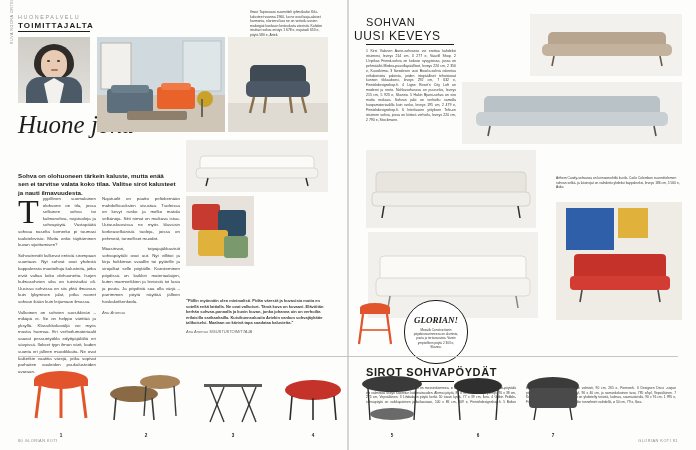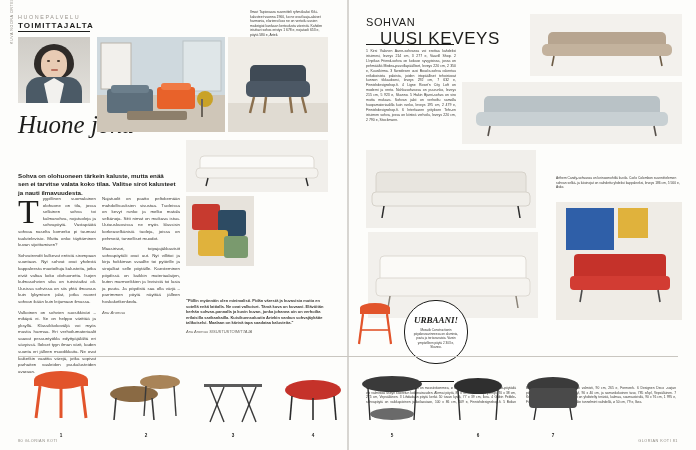--- a/index.html
+++ b/index.html
@@ -40,21 +40,21 @@
 
   .li-3{position:absolute;left:186px;top:196px;width:68px;height:70px;background:#ddd9d2;overflow:hidden;}
   .li-4{position:absolute;left:186px;top:140px;width:142px;height:52px;background:#e9e7e2;overflow:hidden;}
 
   .quote-box{position:absolute;left:186px;top:298px;width:142px;font-size:4px;line-height:5.6px;color:#3a3834;font-weight:bold;}
   .quote-box .sig{font-weight:normal;font-style:italic;color:#6b6862;margin-top:3px;}
 
   
   .sec-title{position:absolute;font-family:"Liberation Sans",sans-serif;font-weight:normal;letter-spacing:.6px;color:#1d1d1b;}
   .r-title{left:366px;top:16px;font-size:11px;}
-  .r-title2{left:380px;top:29px;font-size:17px;}
+  .r-title2{left:354px;top:29px;font-size:12px;}
   .r-rule{position:absolute;left:366px;top:44px;width:88px;height:1px;background:#1d1d1b;}
   .r-text{position:absolute;left:366px;top:49px;width:90px;font-size:3.5px;line-height:4.9px;color:#3a3834;text-align:justify;}
 
   .ri-1{position:absolute;left:530px;top:14px;width:152px;height:62px;background:#efece6;overflow:hidden;}
   .ri-2{position:absolute;left:462px;top:82px;width:220px;height:62px;background:#eceae6;overflow:hidden;}
   .ri-3{position:absolute;left:366px;top:150px;width:170px;height:78px;background:#f0eeea;overflow:hidden;}
   .ri-4{position:absolute;left:368px;top:232px;width:170px;height:86px;background:#f1efeb;overflow:hidden;}
   .ri-5{position:absolute;left:556px;top:202px;width:126px;height:118px;background:#e9e6e0;overflow:hidden;}
 
   .cap-right{position:absolute;left:556px;top:176px;width:124px;font-size:3.3px;line-height:4.5px;color:#3a3834;}
@@ -242,35 +242,36 @@
       <rect x="10" y="6" width="48" height="42" fill="#2f5fa8"></rect>
       <rect x="62" y="6" width="30" height="30" fill="#e0b23c"></rect>
       <rect x="18" y="52" width="92" height="34" rx="4" fill="#c5322a"></rect>
       <rect x="14" y="74" width="100" height="14" rx="4" fill="#d23c33"></rect>
       <line x1="26" y1="88" x2="24" y2="100" stroke="#4a4a4a" stroke-width="1.6"></line>
       <line x1="102" y1="88" x2="104" y2="100" stroke="#4a4a4a" stroke-width="1.6"></line>
     </svg>
   </div>
 
   <div class="urban-badge">
-    <div class="t">URBAANI!</div>
+    <div class="t">GLORIAN!</div>
     <div class="b">Mosaiik Constructionin pöydanvaarinnessa on aluminia, puuta ja terässuraisia. Varsin ympärilleen pöytä 2 303 e, Skanno.</div>
   </div>
 
   <div style="position:absolute;left:352px;top:296px;width:46px;height:58px;">
     <svg width="46" height="58" viewBox="0 0 46 58">
       <ellipse cx="23" cy="12" rx="15" ry="5" fill="#e2542b"></ellipse>
       <rect x="8" y="12" width="30" height="6" fill="#e2542b"></rect>
       <line x1="11" y1="18" x2="7" y2="48" stroke="#e2542b" stroke-width="2.2"></line>
       <line x1="35" y1="18" x2="39" y2="48" stroke="#e2542b" stroke-width="2.2"></line>
       <line x1="9" y1="34" x2="37" y2="34" stroke="#e2542b" stroke-width="1.6"></line>
     </svg>
   </div>
 
   <div class="bottom-rule"></div>
+  <div class="b-title">SIROT SOHVAPÖYDÄT</div>
   <div class="b-rule"></div>
   <div class="b-text">1 Kopin kuorakas Bolia-sohvapöytä on massiivitammea, ø 60 cm, 225 e, Formverk. 2 Gonti-pöytädä voi valmistaa useyn käsitetun kokonaisuuden. Alemai pöytä, 85 x 55 cm, 345 e ja ylempi, 70 x 38 cm, 275 cm, Vepsäläinen. 3 Lihdadaan pöytä kerkä 50 tuvan kyvik, 77 x 39 cm, Ikea. 4 Gubin Pebble-sohvapöytä on vaikkapärinen jalkoilaasiaan, 100 x 86 cm, 609 e, Finnishdesignshop.fi. 5 Bolian Blomsbelitin Post -taso ja pöytänsi valmisti, 90 cm, 265 e, Formverk. 6 Designen Deco -sarjan pöydässä on kromiaka. Korostalinyl, 90 x 40 cm, ja samankokoinen taso, 785 e/kpl, Vepsäläinen. 7 Kronign tyyleikkäsit Mini-oljakaudet on yhdistelty terästä, kalmaa, saumavärisilä, 90 x 76 cm, 1 995 e, Finnishdesignshop.fi. 7 Strind-pöydän tunnelmint vaihdellä, ø 50 cm, 79 e, Ikea.</div>
 
   <div class="prod" style="left:30px;">
     <svg width="62" height="60" viewBox="0 0 62 60">
       <ellipse cx="31" cy="12" rx="27" ry="9" fill="#e2542b"></ellipse>
       <rect x="4" y="12" width="54" height="6" fill="#e2542b"></rect>
       <line x1="10" y1="18" x2="6" y2="50" stroke="#e2542b" stroke-width="3"></line>
       <line x1="52" y1="18" x2="56" y2="50" stroke="#e2542b" stroke-width="3"></line>
       <line x1="31" y1="18" x2="31" y2="50" stroke="#e2542b" stroke-width="3"></line>

